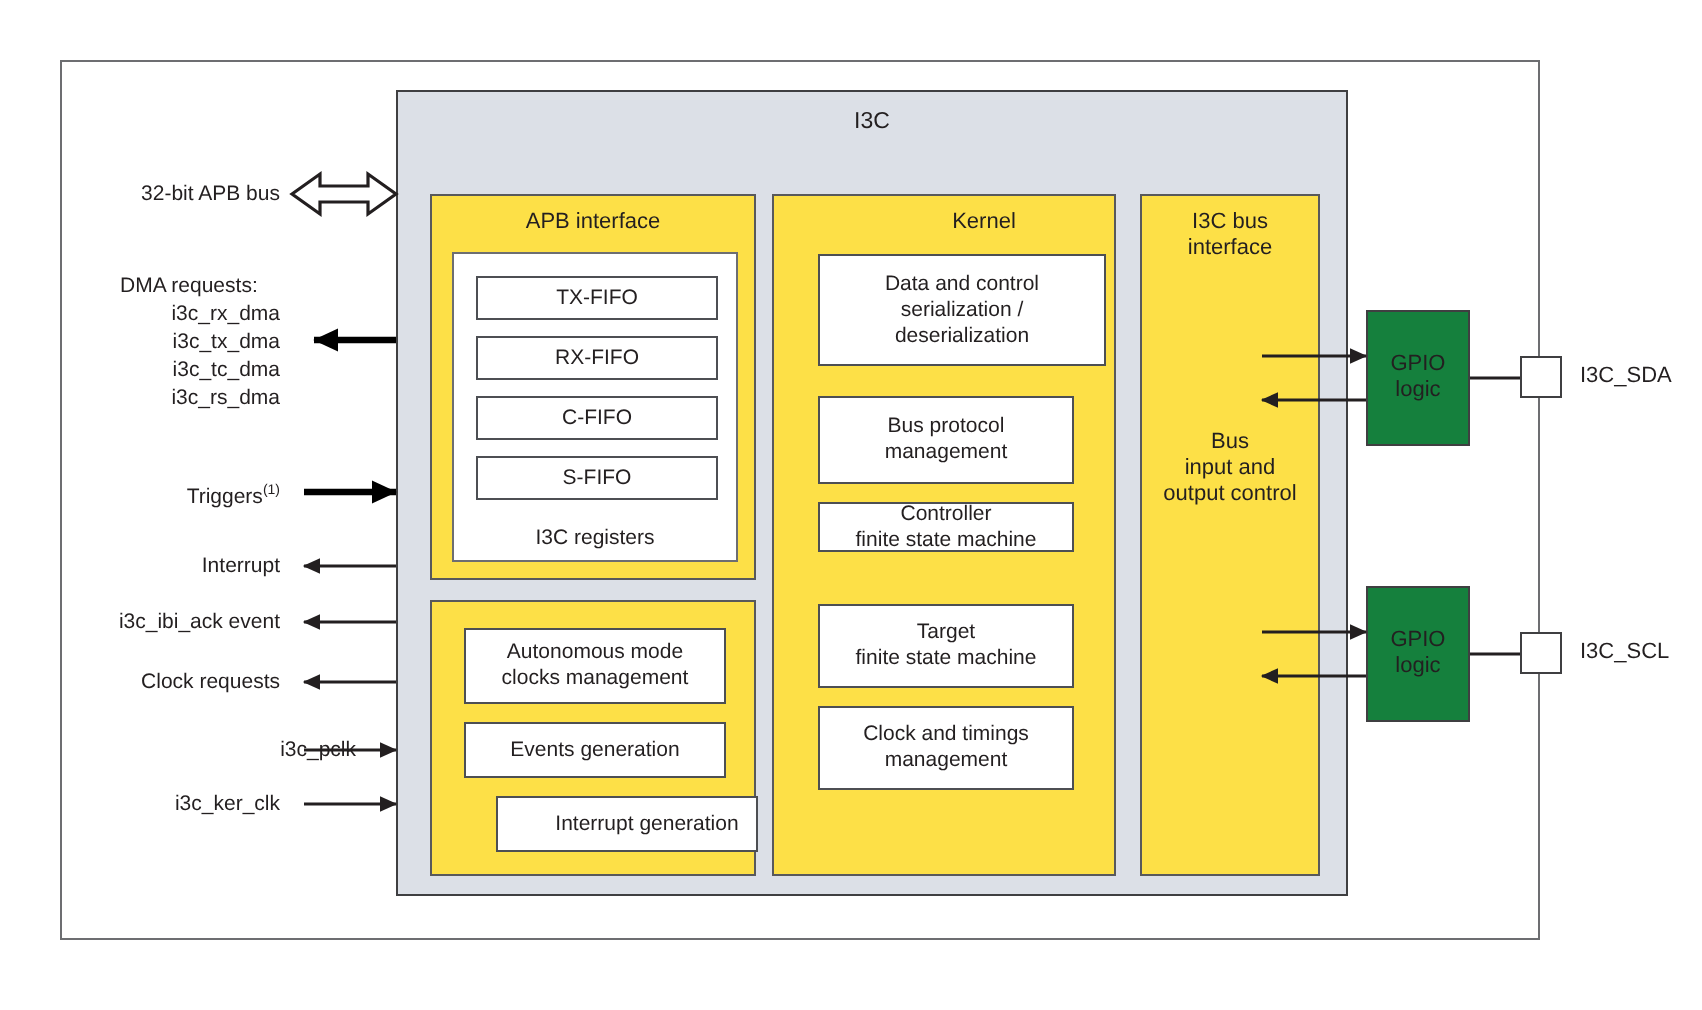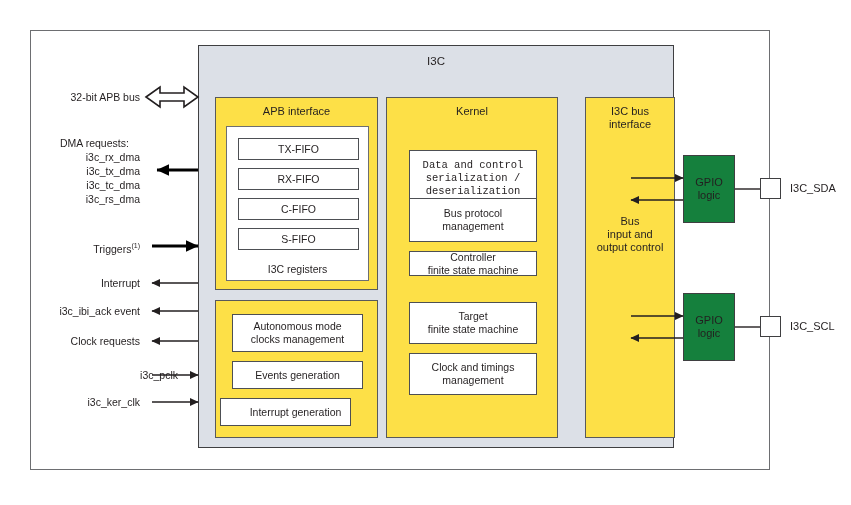--- a/index.html
+++ b/index.html
@@ -17,21 +17,21 @@
   .i3c-box{left:198px;top:45px;width:476px;height:403px;
     border:1.5px solid #3f3f41;background:#dce0e7;}
   .i3c-title{left:198px;top:55px;width:476px;height:16px;
     text-align:center;font-size:11.5px;color:#231f20;}
 
   
   .panel{border:1.5px solid #58595b;background:#fde047;}
   .col-apb-top{left:215px;top:97px;width:163px;height:193px;}
   .col-apb-bot{left:215px;top:300px;width:163px;height:138px;}
   .col-kernel{left:386px;top:97px;width:172px;height:341px;}
-  .col-bus{left:585px;top:97px;width:90px;height:341px;}
+  .col-bus{left:570px;top:97px;width:90px;height:341px;}
 
   .col-title{position:absolute;left:0;width:100%;text-align:center;
     font-size:11px;line-height:13px;color:#231f20;}
 
   
   .blk{position:absolute;box-sizing:border-box;border:1.5px solid #4d4f53;
     background:#ffffff;display:flex;align-items:center;justify-content:center;
     text-align:center;font-size:10.5px;line-height:13px;color:#231f20;}
 
   
@@ -76,26 +76,26 @@
       <div class="blk" style="left:11px;top:41px;width:121px;height:22px;">RX-FIFO</div>
       <div class="blk" style="left:11px;top:71px;width:121px;height:22px;">C-FIFO</div>
       <div class="blk" style="left:11px;top:101px;width:121px;height:22px;">S-FIFO</div>
       <div class="reg-caption">I3C registers</div>
     </div>
   </div>
 
   <div class="abs panel col-apb-bot">
     <div class="blk" style="left:16px;top:13px;width:131px;height:38px;">Autonomous mode<br>clocks management</div>
     <div class="blk" style="left:16px;top:60px;width:131px;height:28px;">Events generation</div>
-    <div class="blk" style="left:4px;top:97px;width:131px;height:28px;padding-left:20px;">Interrupt generation</div>
+    <div class="blk" style="left:32px;top:97px;width:131px;height:28px;padding-left:20px;">Interrupt generation</div>
   </div>
 
   <div class="abs panel col-kernel">
-    <div class="col-title" style="top:7px;">Kernel</div>
-    <div class="blk" style="left:22px;top:52px;width:128px;height:56px;font-family:Liberation Mono, monospace;">Data and control<br>serialization /<br>deserialization</div>
+    <div class="col-title" style="top:7px;padding-left:20px;">Kernel</div>
+    <div class="blk" style="left:22px;top:29px;width:144px;height:56px;">Data and control<br>serialization /<br>deserialization</div>
     <div class="blk" style="left:22px;top:100px;width:128px;height:44px;">Bus protocol<br>management</div>
     <div class="blk" style="left:22px;top:153px;width:128px;height:25px;">Controller<br>finite state machine</div>
     <div class="blk" style="left:22px;top:204px;width:128px;height:42px;">Target<br>finite state machine</div>
     <div class="blk" style="left:22px;top:255px;width:128px;height:42px;">Clock and timings<br>management</div>
   </div>
 
   <div class="abs panel col-bus">
     <div class="col-title" style="top:7px;">I3C bus<br>interface</div>
     <div class="col-title" style="top:117px;">Bus<br>input and<br>output control</div>
   </div>

